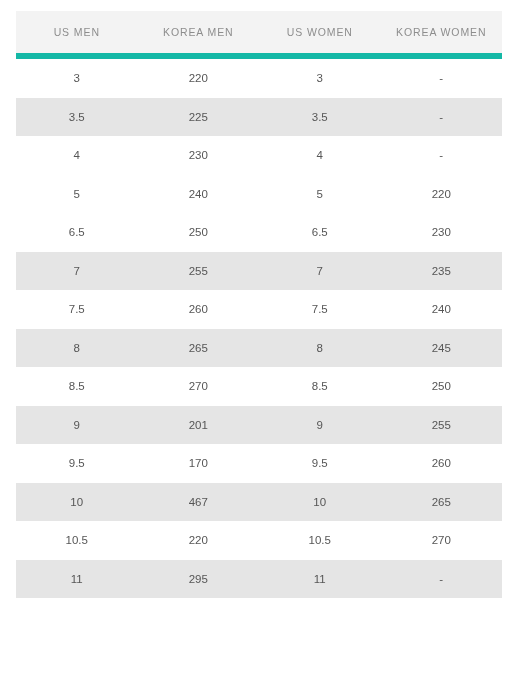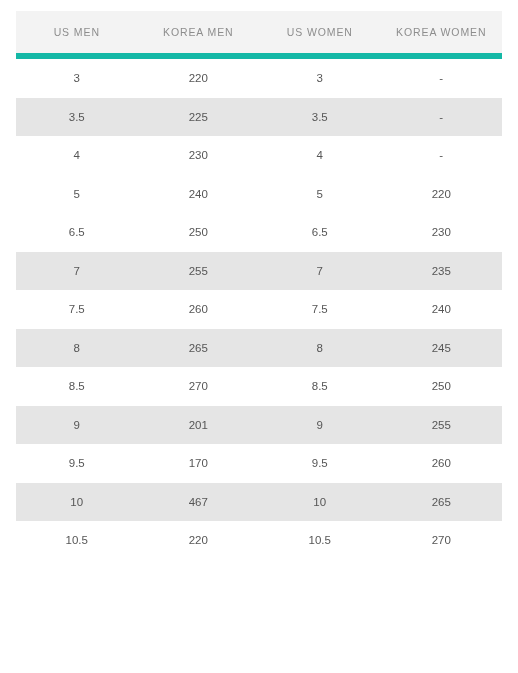--- a/index.html
+++ b/index.html
@@ -163,15 +163,21 @@
           <td>467</td>
           <td>10</td>
           <td>265</td>
         </tr>
         <tr class="row-odd">
           <td>10.5</td>
           <td>220</td>
           <td>10.5</td>
           <td>270</td>
         </tr>
+        <tr class="row-even">
+          <td>11</td>
+          <td>295</td>
+          <td>11</td>
+          <td>-</td>
+        </tr>
       </tbody>
   </table>
 </div>
 
 </body></html>

